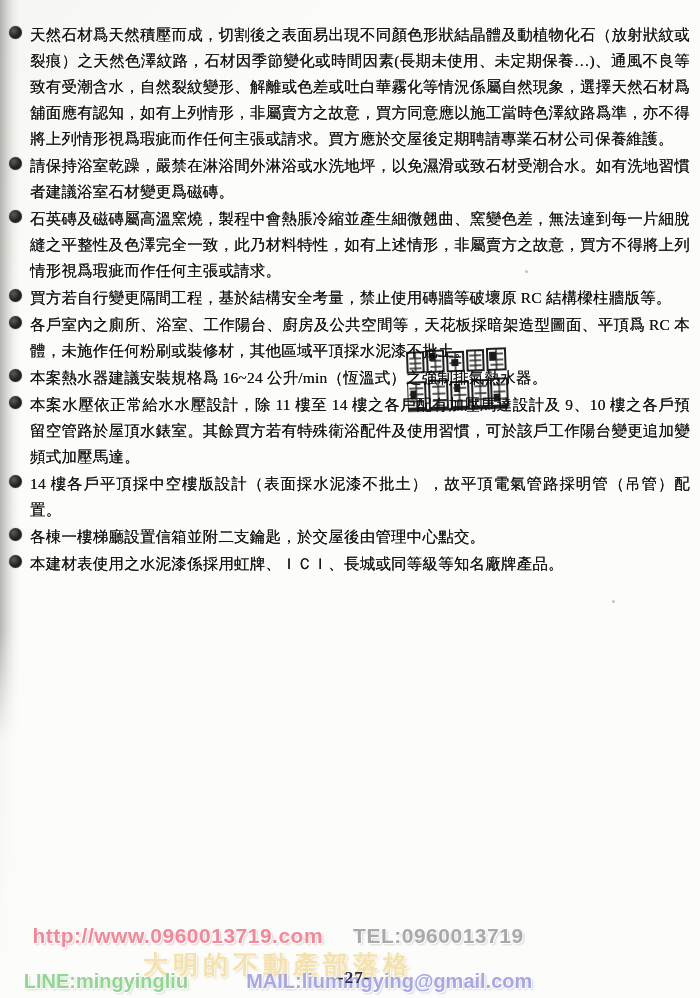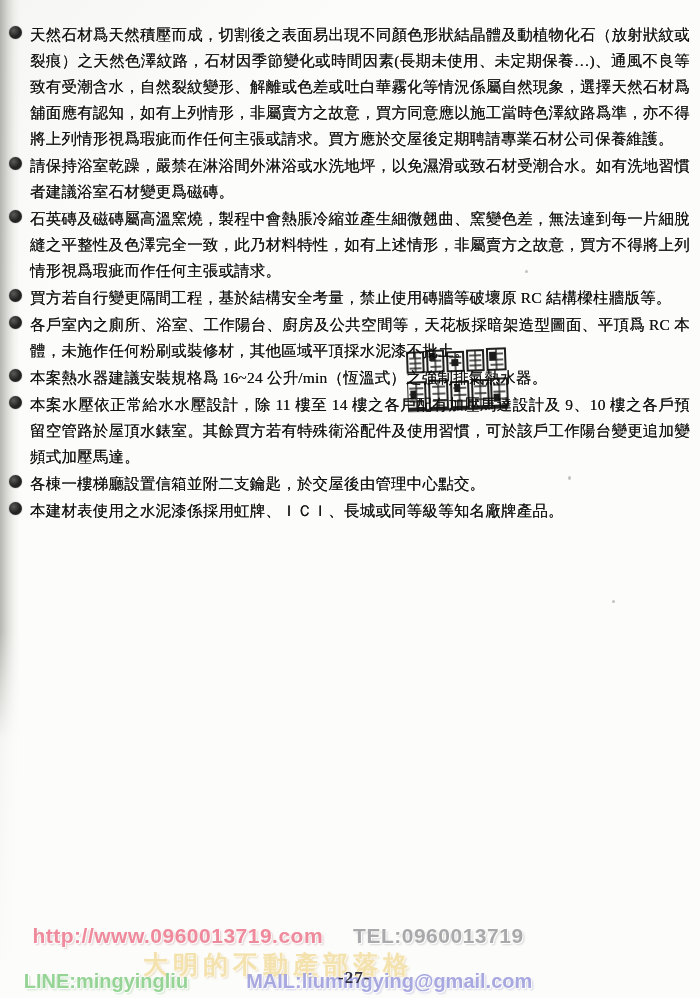--- a/index.html
+++ b/index.html
@@ -108,20 +108,24 @@
     <div class="item">
       <span class="bullet-icon"></span>
       <p>本案熱水器建議安裝規格爲 16~24 公升/min（恆溫式）之強制排氣熱水器。</p>
     </div>
     <div class="item">
       <span class="bullet-icon"></span>
       <p>本案水壓依正常給水水壓設計，除 11 樓至 14 樓之各戶配有加壓馬達設計及 9、10 樓之各戶預留空管路於屋頂水錶室。其餘買方若有特殊衛浴配件及使用習慣，可於該戶工作陽台變更追加變頻式加壓馬達。</p>
     </div>
     <div class="item">
       <span class="bullet-icon"></span>
+      <p>14 樓各戶平頂採中空樓版設計（表面採水泥漆不批土），故平頂電氣管路採明管（吊管）配置。</p>
+    </div>
+    <div class="item">
+      <span class="bullet-icon"></span>
       <p>各棟一樓梯廳設置信箱並附二支鑰匙，於交屋後由管理中心點交。</p>
     </div>
     <div class="item">
       <span class="bullet-icon"></span>
       <p>本建材表使用之水泥漆係採用虹牌、ＩＣＩ、長城或同等級等知名廠牌產品。</p>
     </div>
   </div>
 
   <div class="stamp">
     <svg width="102" height="63" viewBox="0 0 102 63" xmlns="http://www.w3.org/2000/svg">

